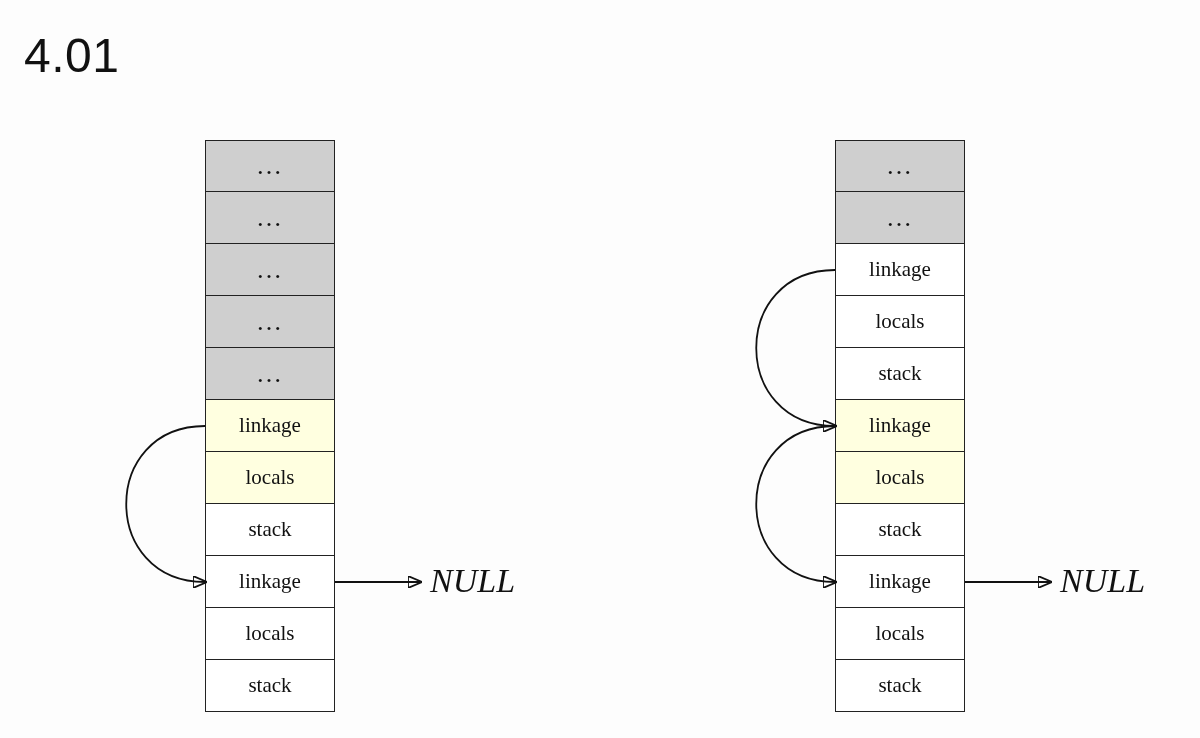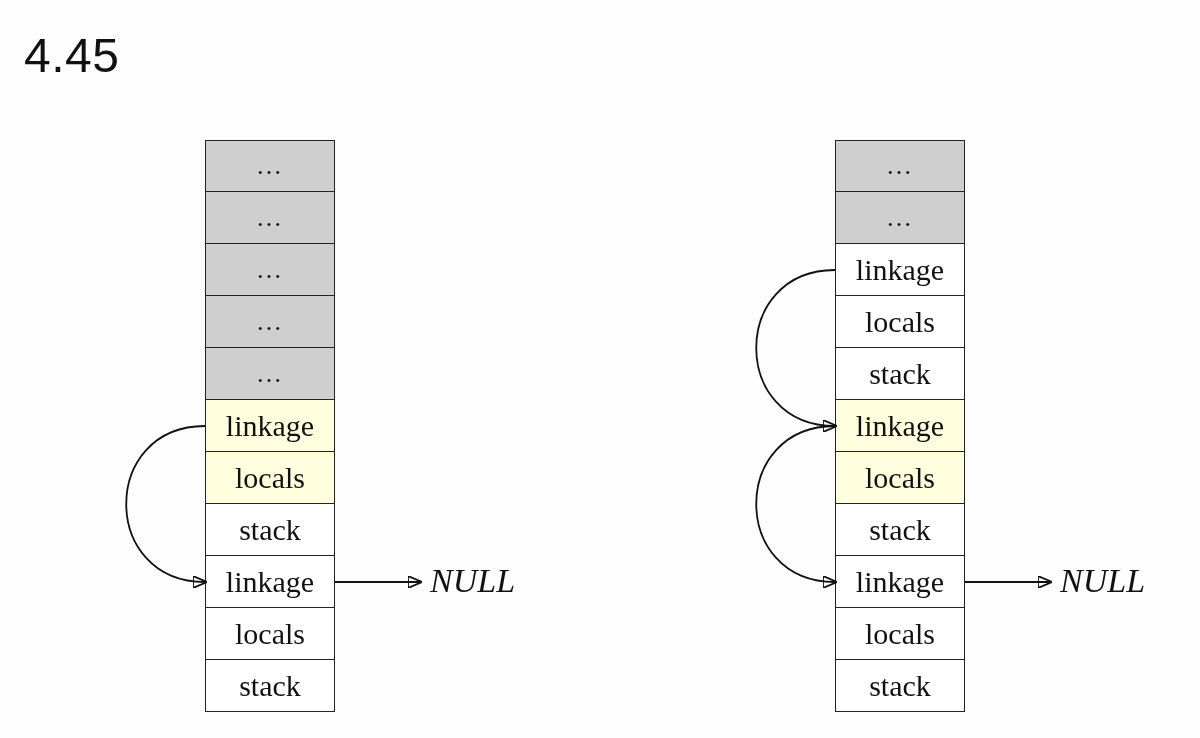--- a/index.html
+++ b/index.html
@@ -30,39 +30,39 @@
     width: 130px;
   }
   .cell {
     box-sizing: border-box;
     height: 52px;
     border: 1.5px solid #222;
     border-top-width: 0;
     display: flex;
     align-items: center;
     justify-content: center;
-    font-size: 30px;
+    font-size: 21px;
     background: #ffffff;
   }
   .cell.first { border-top-width: 1.5px; }
   .cell.gray  { background: #cfcfcf; }
   .cell.highlight { background: #ffffe0; }
   .cell.dots  { font-size: 26px; letter-spacing: 2px; }
   .null-label {
     position: absolute;
     font-size: 34px;
     font-style: italic;
   }
   svg.arrow { position: absolute; overflow: visible; pointer-events: none; }
   svg.arrow path, svg.arrow line { stroke: #111; stroke-width: 1.8; fill: none; }
 </style>
 </head>
 <body>
 
-<div class="version">4.45</div>
+<div class="version">4.01</div>
 
 <div class="diagram" id="diagram">
     <div class="stack-col" style="left: 205px; top: 140px;">
       <div class="cell first gray dots">…</div>
       <div class="cell gray dots">…</div>
       <div class="cell gray dots">…</div>
       <div class="cell gray dots">…</div>
       <div class="cell gray dots">…</div>
       <div class="cell highlight">linkage</div>
       <div class="cell highlight">locals</div>

